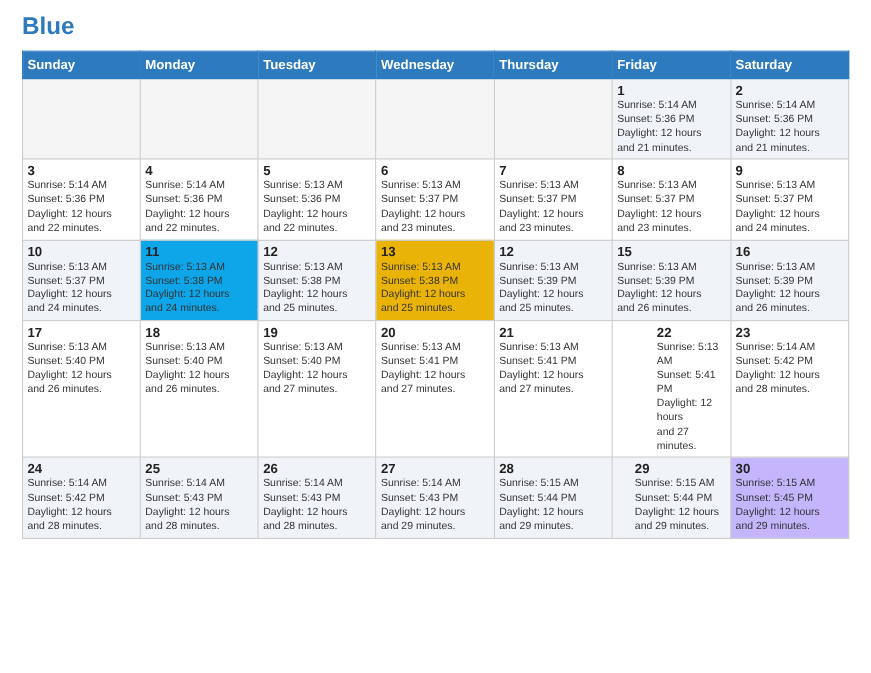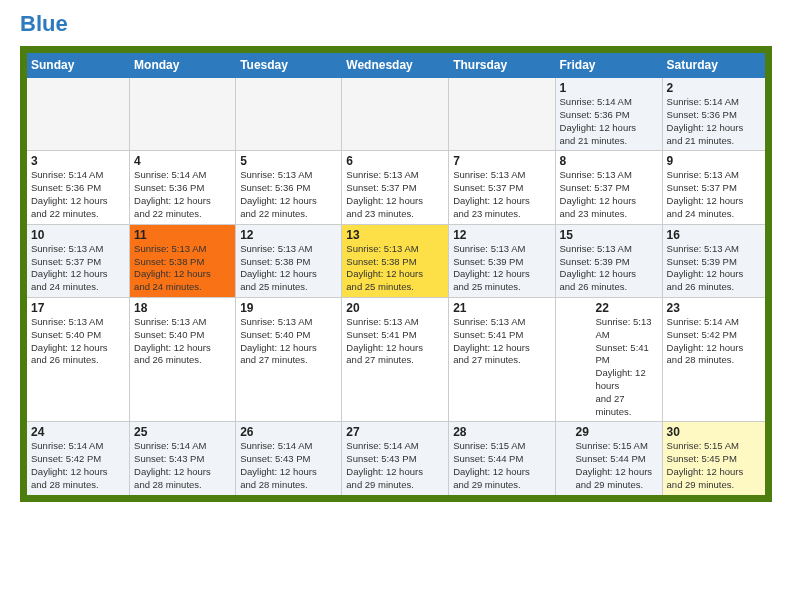--- a/index.html
+++ b/index.html
@@ -41,21 +41,21 @@
       color: #222;
       line-height: 1.1;
     }
     .location {
       font-size: 14px;
       color: #444;
     }
     .calendar {
       width: 100%;
       border-collapse: collapse;
-      border: 7px solid #4d7c0f;
+      border: 1px solid #4d7c0f;
     }
     .calendar th {
       background: #2d7abf;
       color: #fff;
       font-size: 12px;
       font-weight: bold;
       padding: 5px 4px;
       text-align: left;
       border: 1px solid #2d7abf;
     }
@@ -196,35 +196,35 @@
           </td>
         </tr>
         <tr>
           <td style="background: rgb(240, 244, 248);">
             <span class="day-num">10</span>
             <div class="day-info" style="white-space: pre-line;">Sunrise: 5:13 AM
 Sunset: 5:37 PM
 Daylight: 12 hours
 and 24 minutes.</div>
           </td>
-          <td style="background: #f97316;">
+          <td style="background: #0ea5e9;">
             <span class="day-num">11</span>
             <div class="day-info" style="white-space: pre-line;">Sunrise: 5:13 AM
 Sunset: 5:38 PM
 Daylight: 12 hours
 and 24 minutes.</div>
           </td>
           <td style="background: rgb(240, 244, 248);">
             <span class="day-num">12</span>
             <div class="day-info" style="white-space: pre-line;">Sunrise: 5:13 AM
 Sunset: 5:38 PM
 Daylight: 12 hours
 and 25 minutes.</div>
           </td>
-          <td style="background: #fde047;">
+          <td style="background: #eab308;">
             <span class="day-num">13</span>
             <div class="day-info" style="white-space: pre-line;">Sunrise: 5:13 AM
 Sunset: 5:38 PM
 Daylight: 12 hours
 and 25 minutes.</div>
           </td>
           <td style="background: rgb(240, 244, 248);">
             <span class="day-num">12</span>
             <div class="day-info" style="white-space: pre-line;">Sunrise: 5:13 AM
 Sunset: 5:39 PM
@@ -333,21 +333,21 @@
 Daylight: 12 hours
 and 29 minutes.</div>
           </td>
           <td style="background: rgb(240, 244, 248); padding-left: 20px;">
             <span class="day-num">29</span>
             <div class="day-info" style="white-space: pre-line;">Sunrise: 5:15 AM
 Sunset: 5:44 PM
 Daylight: 12 hours
 and 29 minutes.</div>
           </td>
-          <td style="background: #fef9c3;">
+          <td style="background: #c4b5fd;">
             <span class="day-num">30</span>
             <div class="day-info" style="white-space: pre-line;">Sunrise: 5:15 AM
 Sunset: 5:45 PM
 Daylight: 12 hours
 and 29 minutes.</div>
           </td>
         </tr>
       </tbody>
   </table>
 </div>

